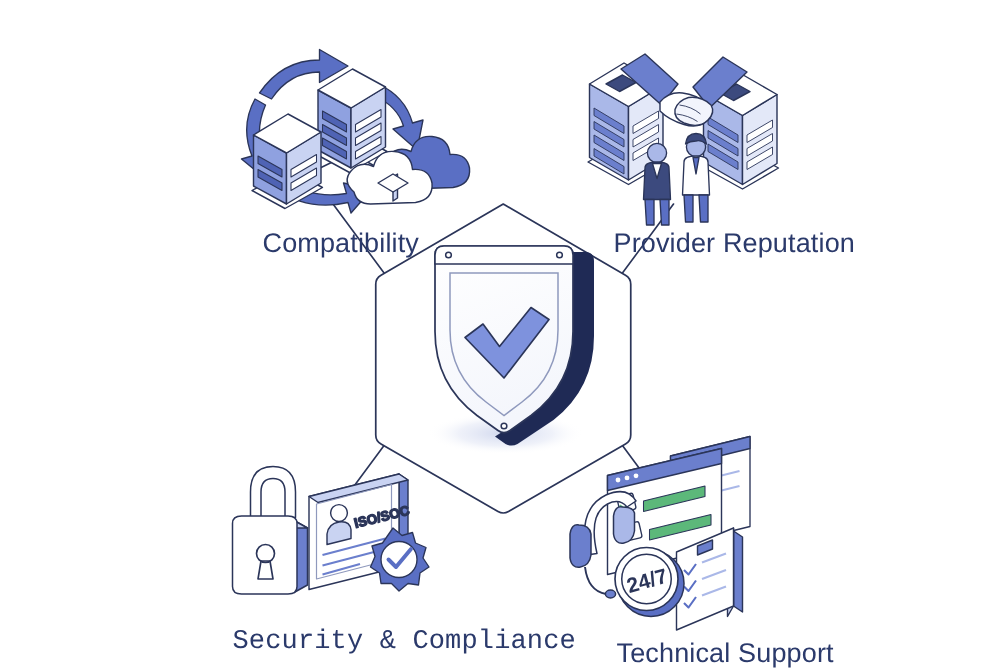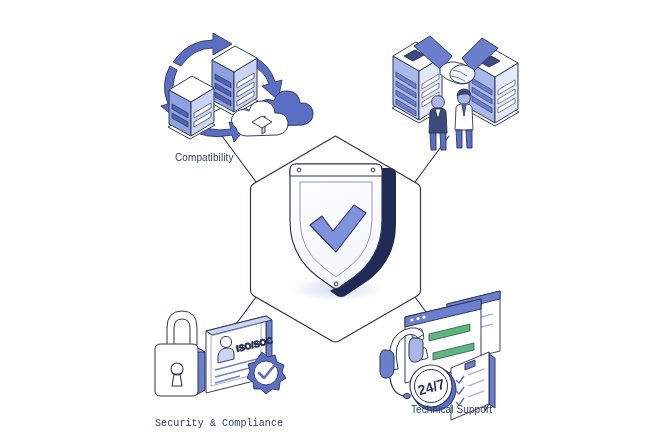--- a/index.html
+++ b/index.html
@@ -21,29 +21,29 @@
   #stage svg.layer {
     position: absolute;
     top: 0;
     left: 0;
     width: 671px;
     height: 448px;
   }
   .label {
     position: absolute;
     color: #2b3a6b;
-    font-size: 10px;
+    font-size: 18px;
     letter-spacing: 0.1px;
     white-space: nowrap;
     font-family: "Liberation Sans", sans-serif;
   }
   .label-compat   { left: 175px; top: 152px; }
   .label-provider { left: 409px; top: 152px; }
   .label-security { left: 155px; top: 418px; font-family: Liberation Mono, monospace; }
-  .label-support  { left: 411px; top: 404px; }
+  .label-support  { left: 411px; top: 425px; }
 </style>
 </head>
 <body>
 
 <div id="stage">
 
   <svg class="layer" viewBox="0 0 671 448">
     <defs>
       <radialGradient id="shieldShadow" cx="50%" cy="50%" r="50%">
         <stop offset="0%" stop-color="#c7cfea" stop-opacity="0.85"></stop>
@@ -426,18 +426,19 @@
         <ellipse cx="434" cy="389" rx="22" ry="22" fill="#5a6fc4" stroke="#2b3559" stroke-width="1"></ellipse>
         <ellipse cx="431" cy="386" rx="21" ry="21" fill="#ffffff" stroke="#2b3559" stroke-width="1.1"></ellipse>
         <ellipse cx="431" cy="386" rx="16.5" ry="16.5" fill="none" stroke="#2b3559" stroke-width="1"></ellipse>
         <text x="431" y="392" text-anchor="middle" font-family="Liberation Sans, sans-serif" font-size="14" font-weight="bold" fill="#2b3559" transform="rotate(-16 431 386)">24/7</text>
       </g>
     </g>
   </svg>
 
   <div class="label label-compat">Compatibility</div>
 
+  <div class="label label-provider">Provider Reputation</div>
 
   <div class="label label-security">Security &amp; Compliance</div>
 
   <div class="label label-support">Technical Support</div>
 
 </div>
 
 </body></html>

